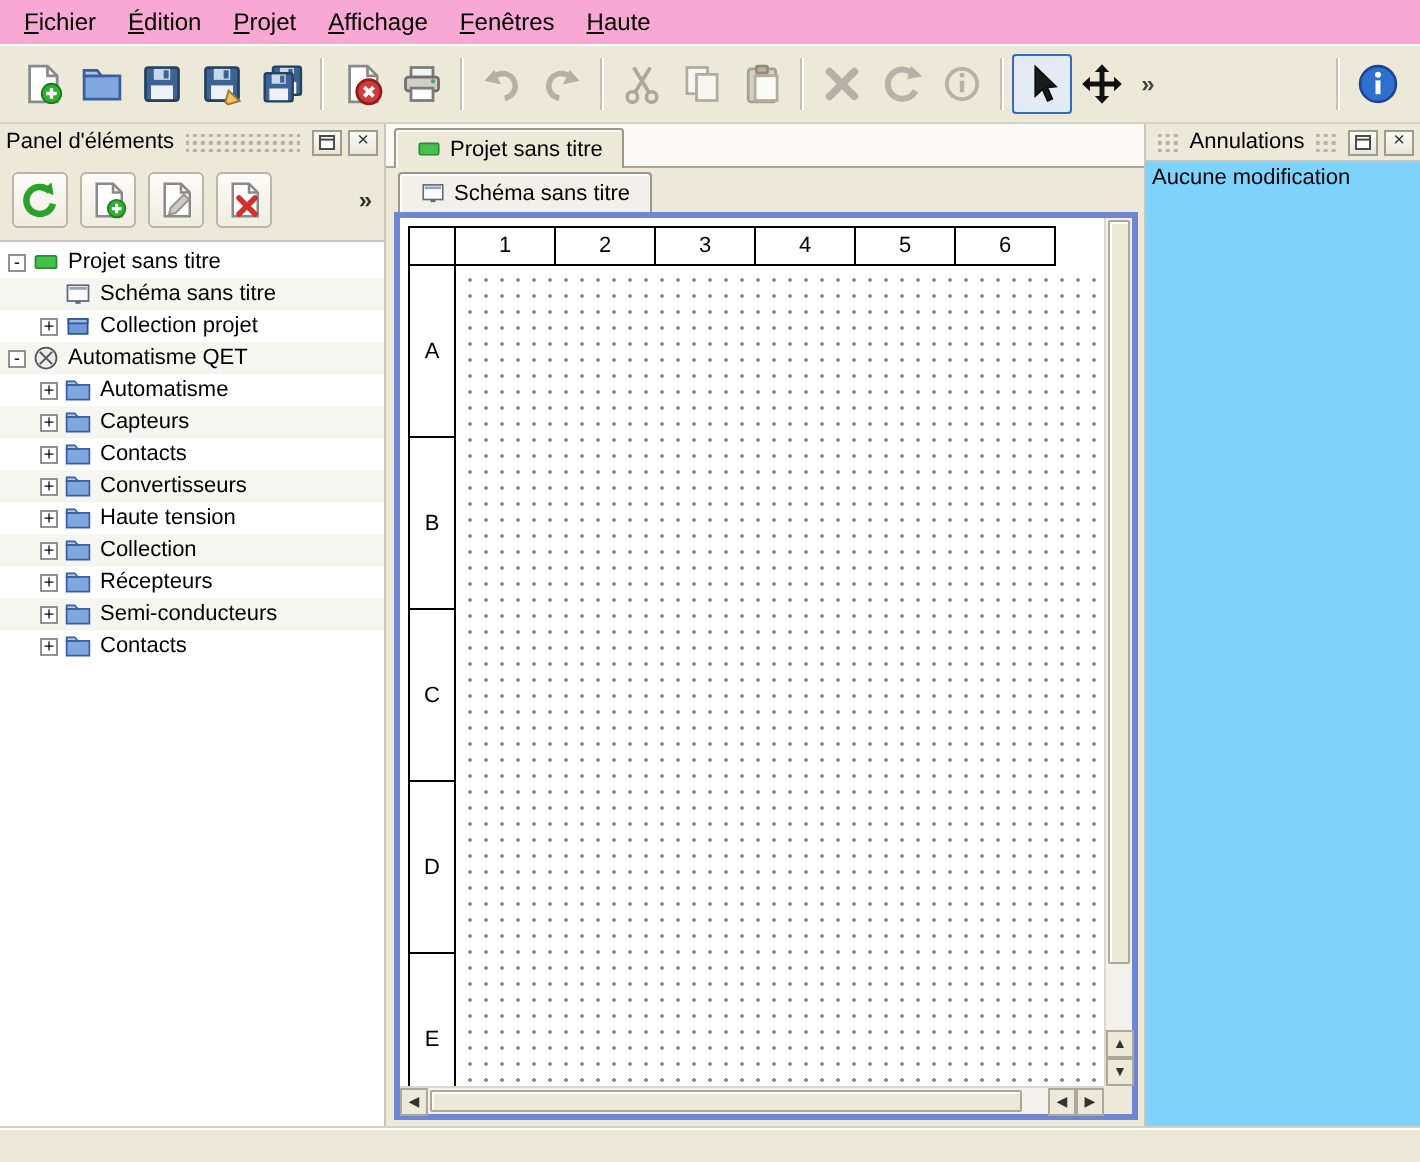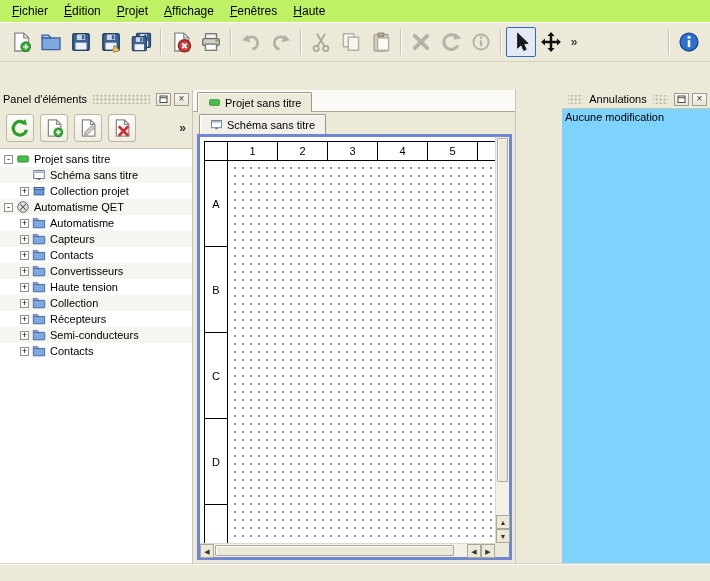--- a/index.html
+++ b/index.html
@@ -1,42 +1,42 @@
 <!DOCTYPE html>
 <html><head>
 <meta charset="utf-8">
 <style>
   * { box-sizing: border-box; margin: 0; padding: 0; }
   html,body { width:710px; height:581px; overflow:hidden; }
   body { font-family:"Liberation Sans", sans-serif; font-size:11px; color:#000; background:#ece9d8; }
   .app { width:710px; height:581px; display:flex; flex-direction:column; background:#ece9d8; }
 
   
-  .menubar { height:22px; display:flex; align-items:center; padding-left:4px; background:#bef264; }
+  .menubar { height:22px; display:flex; align-items:center; padding-left:4px; background:#f9a8d4; }
   .menu-item { display:inline-block; padding:3px 8px; font-size:12px; cursor:default; }
   .menu-item::first-letter { text-decoration:underline; }
 
   
   .toolbar { height:40px; display:flex; align-items:center; padding:2px 6px; background:#ece9d8;
              border-top:1px solid #fff; border-bottom:1px solid #d5d1c3; }
   .tb-btn { width:30px; height:30px; display:flex; align-items:center; justify-content:center;
             background:transparent; border:1px solid transparent; border-radius:2px; flex:none; }
   .tb-btn svg { width:22px; height:22px; }
   .tb-btn.checked { background:#e3e9f5; border:1px solid #316ac5; }
   .tb-btn.chev { width:16px; font-size:12px; font-weight:bold; color:#444; }
   .tsep { width:2px; height:26px; border-left:1px solid #c6c2b4; border-right:1px solid #ffffff; margin:0 4px; flex:none; }
   .tspacer { flex:1; }
 
   
-  .main { flex:1; display:flex; min-height:0;margin-top:28px; }
+  .main { flex:1; display:flex; min-height:0; }
 
   
   .dock { display:flex; flex-direction:column; background:#ece9d8; }
   .dock-left  { width:193px; border-right:1px solid #c9c5b9; }
-  .dock-right { width:195px; border-left:1px solid #c9c5b9;padding-left:46px; }
+  .dock-right { width:138px; border-left:1px solid #c9c5b9; }
   .dock-title { height:18px; display:flex; align-items:center; padding:0 3px; gap:3px; }
   .dock-title-text { font-size:11px; white-space:nowrap; }
   .grip { height:9px; background-image:radial-gradient(#b5b1a3 1px, transparent 1.3px); background-size:4px 4px; background-position:center; }
   .grip.fill { flex:1; margin:0 3px; }
   .dock-btn { width:15px; height:13px; border:1px solid #9f9b8d; background:linear-gradient(#fbfaf5,#e8e5d8);
               display:flex; align-items:center; justify-content:center; font-size:10px; line-height:1; color:#333; padding:0; flex:none; }
   .dock-btn svg { width:9px; height:9px; }
 
   
   .panel-toolbar { height:40px; display:flex; align-items:center; gap:6px; padding:0 6px; }

